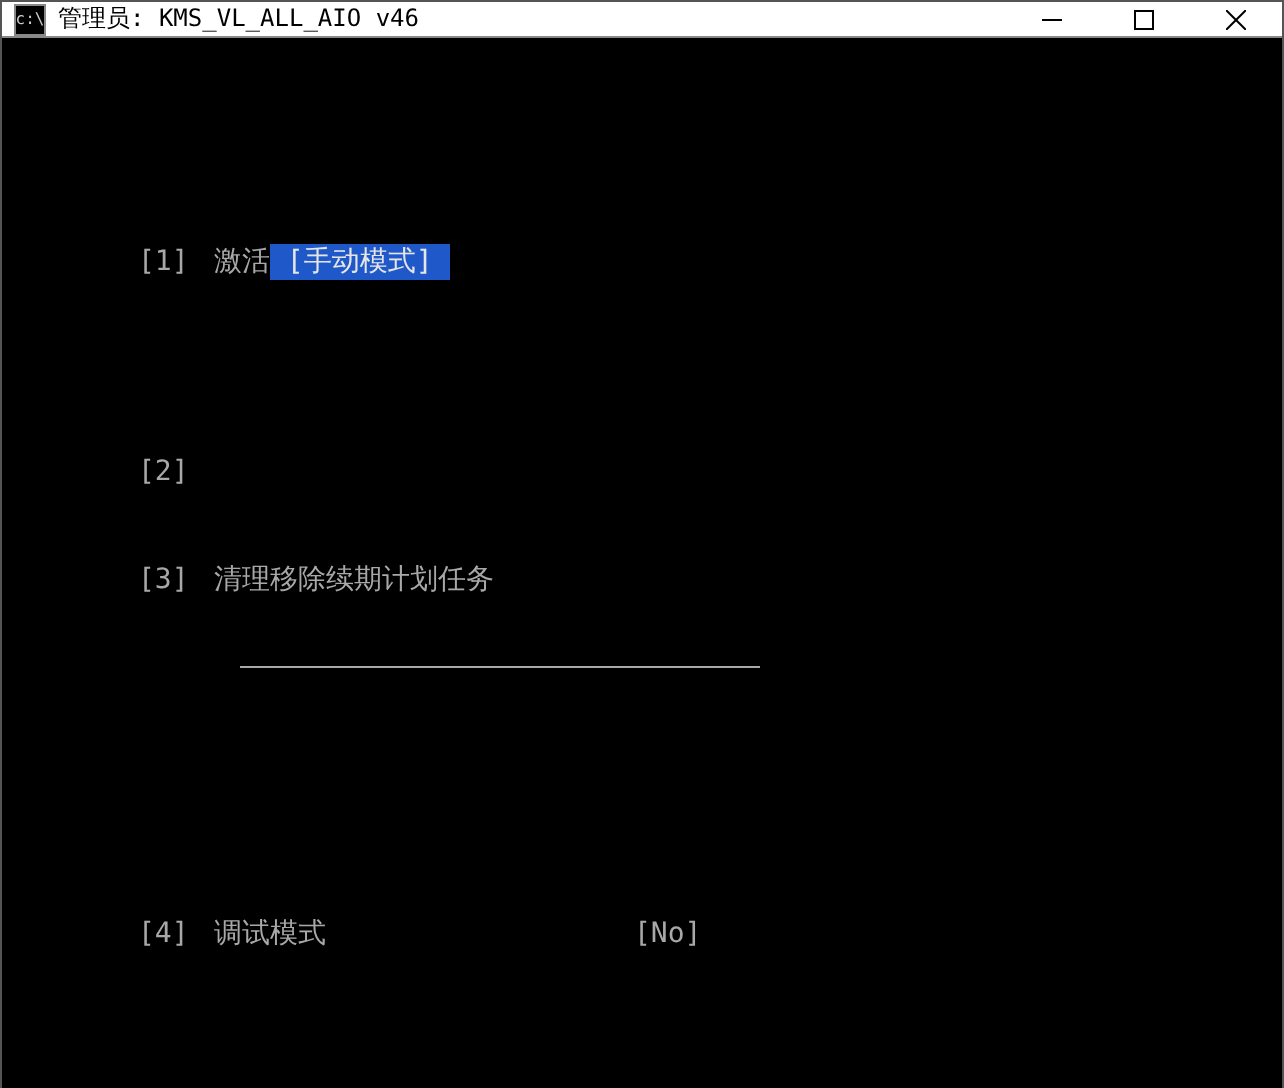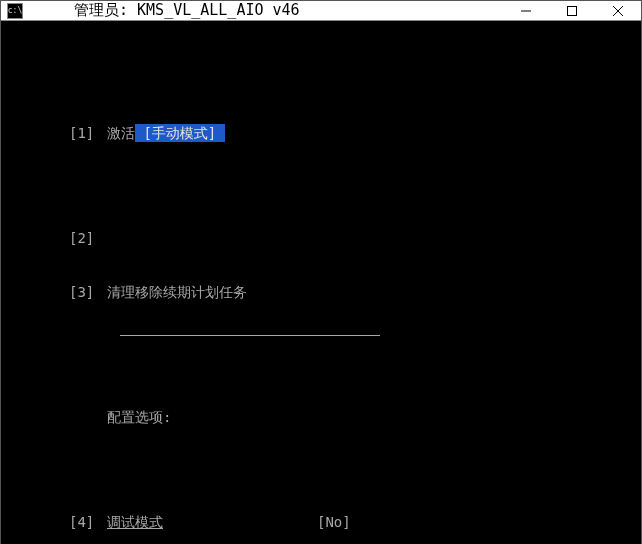--- a/index.html
+++ b/index.html
@@ -40,23 +40,22 @@
       display: flex;
       align-items: center;
       justify-content: center;
       color: #ccc;
       font-size: 8px;
       font-family: Consolas, monospace;
       overflow: hidden;
     }
     .titlebar-title {
       color: #000;
-      font-size: 15px;
+      font-size: 12px;
       flex: 1;
-      margin-left: 45px;
     }
     .titlebar-controls {
       display: flex;
       height: 100%;
     }
     .tb-btn {
       width: 46px;
       height: 100%;
       display: flex;
       align-items: center;
@@ -84,21 +83,20 @@
       height: 16px;
     }
     .option-row {
       display: flex;
     }
     .option-key {
       width: 38px;
     }
     .option-label {
       width: 210px;
-      text-decoration: underline;
     }
     .option-val {
       
     }
     .simple-row {
       display: flex;
     }
     .indent {
       padding-left: 38px;
     }
@@ -139,21 +137,20 @@
       </div>
       <div style="height:14px"></div>
       <div class="simple-row">
         <span class="option-key">[2]</span>
       </div>
       <div class="simple-row">
         <span class="option-key">[3]</span><span>清理移除续期计划任务</span>
       </div>
       <div class="underline"></div>
       <div style="height:14px"></div>
-      <div style="padding-left:38px">配置选项:</div>
       <div style="height:14px"></div>
       <div class="option-row">
         <span class="option-key">[4]</span><span class="option-label">调试模式</span><span class="option-val">[No]</span>
       </div>
       
       
       
       
       
       

